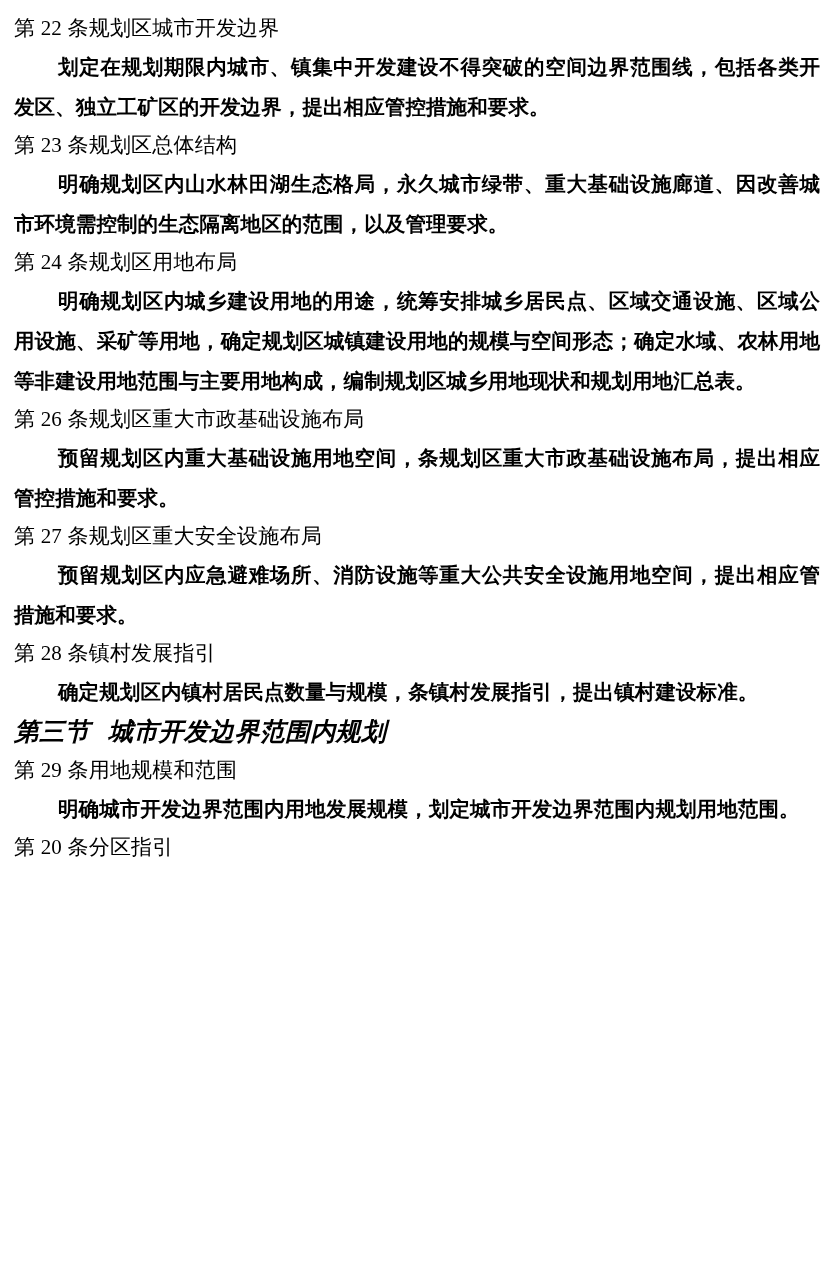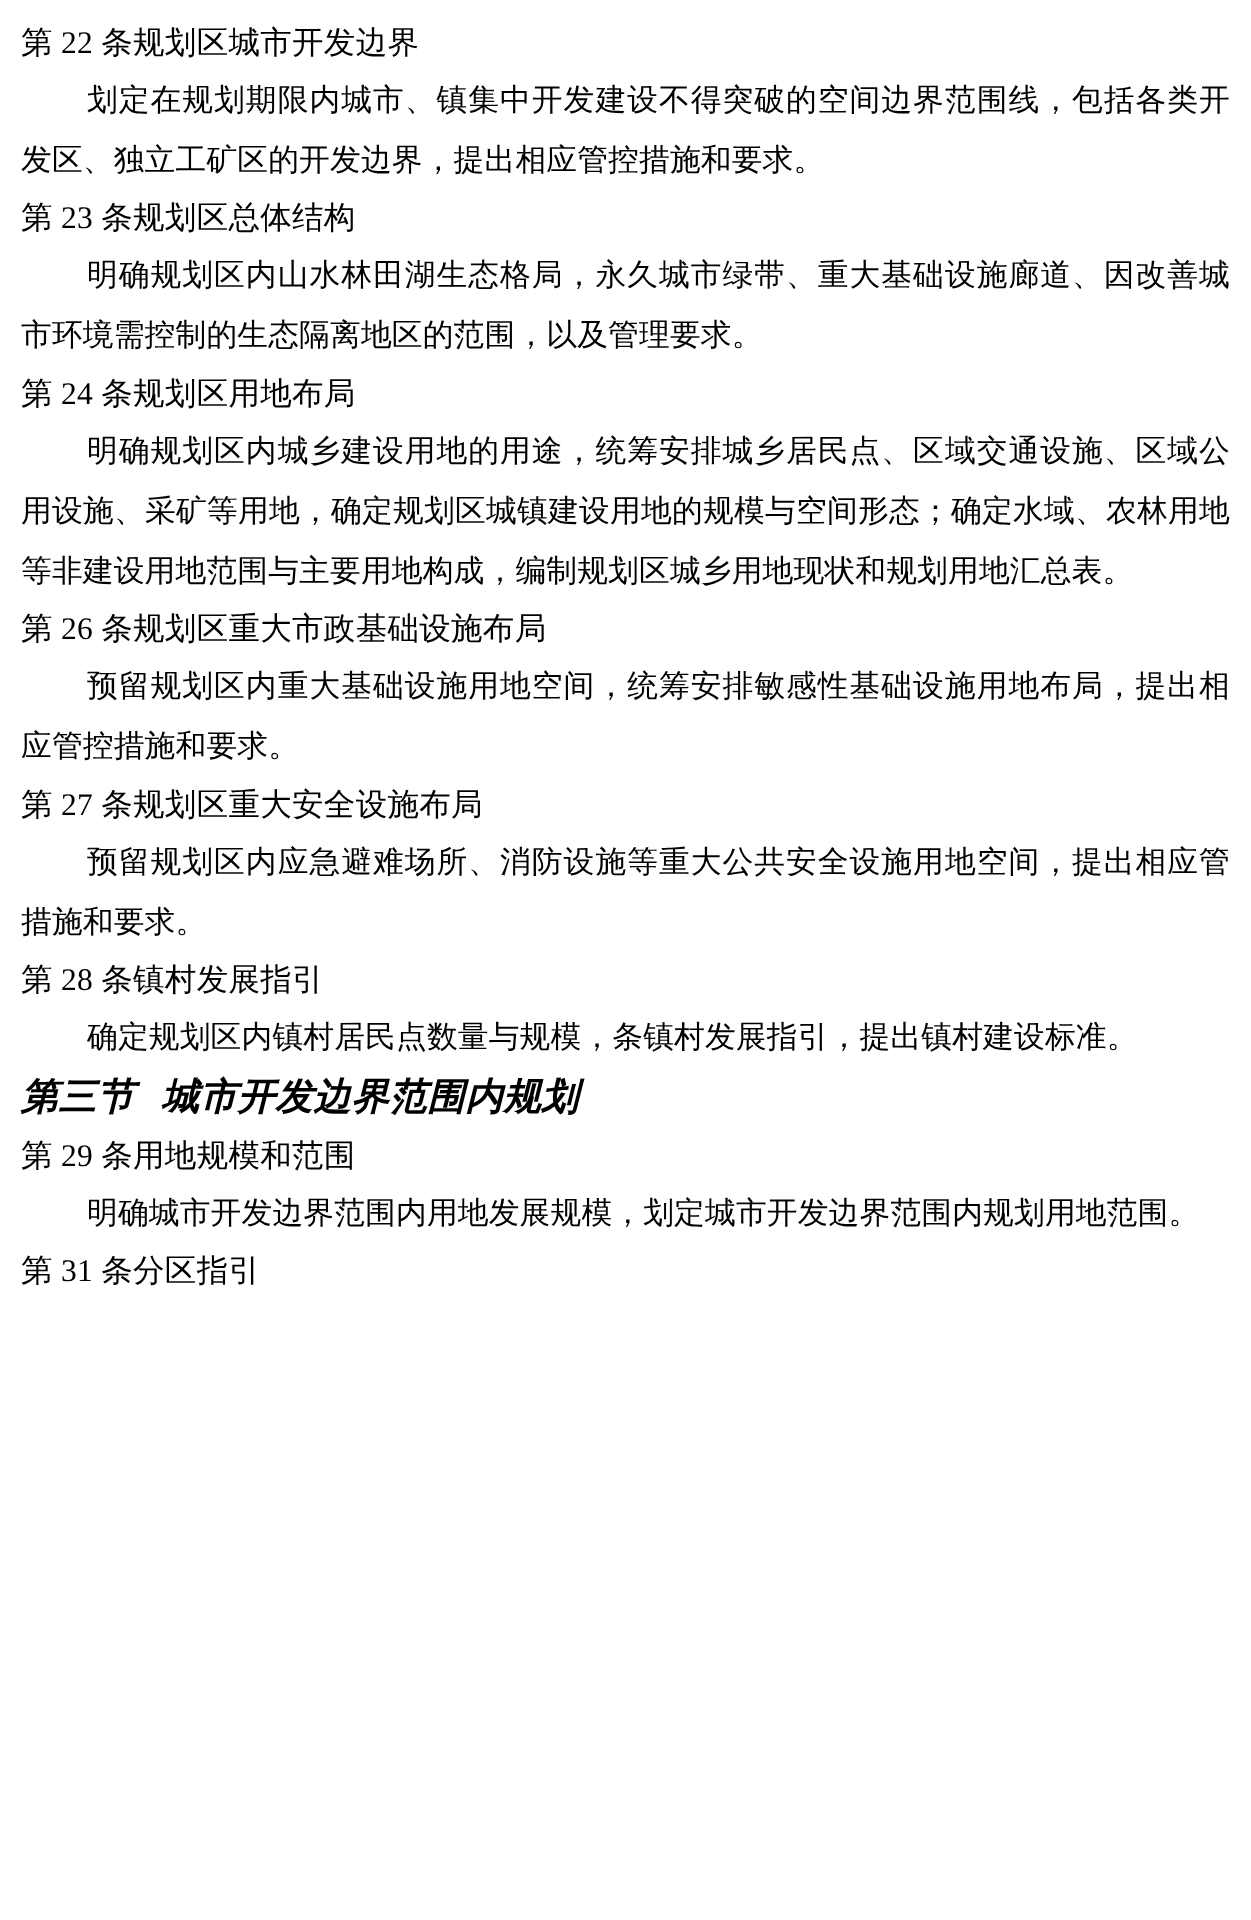--- a/index.html
+++ b/index.html
@@ -43,20 +43,21 @@
     margin-left: 18px;
   }
   .para {
     font-size: 20.5px;
     line-height: 40px;
     text-align: justify;
     text-justify: inter-ideograph;
     text-indent: 44px;
     margin: 0;
     letter-spacing: 0.1px;
+    font-weight: bold;
   }
   .block {
     margin-bottom: 0;
   }
 </style>
 </head>
 <body>
 
 <div class="page">
   <div class="doc-body" id="doc-body">
@@ -67,34 +68,34 @@
       <div class="block">
         <div class="article-heading">第 23 条规划区总体结构</div>
         <div class="para">明确规划区内山水林田湖生态格局，永久城市绿带、重大基础设施廊道、因改善城市环境需控制的生态隔离地区的范围，以及管理要求。</div>
       </div>
       <div class="block">
         <div class="article-heading">第 24 条规划区用地布局</div>
         <div class="para">明确规划区内城乡建设用地的用途，统筹安排城乡居民点、区域交通设施、区域公用设施、采矿等用地，确定规划区城镇建设用地的规模与空间形态；确定水域、农林用地等非建设用地范围与主要用地构成，编制规划区城乡用地现状和规划用地汇总表。</div>
       </div>
       <div class="block">
         <div class="article-heading">第 26 条规划区重大市政基础设施布局</div>
-        <div class="para">预留规划区内重大基础设施用地空间，统筹安排敏感性基础设施用地布局，提出相应管控措施和要求。</div>
+        <div class="para">预留规划区内重大基础设施用地空间，条规划区重大市政基础设施布局，提出相应管控措施和要求。</div>
       </div>
       <div class="block">
         <div class="article-heading">第 27 条规划区重大安全设施布局</div>
         <div class="para">预留规划区内应急避难场所、消防设施等重大公共安全设施用地空间，提出相应管措施和要求。</div>
       </div>
       <div class="block">
         <div class="article-heading">第 28 条镇村发展指引</div>
         <div class="para">确定规划区内镇村居民点数量与规模，条镇村发展指引，提出镇村建设标准。</div>
       </div>
       <div class="block">
         <div class="section-heading"><span class="sec-label">第三节</span><span class="sec-title">城市开发边界范围内规划</span></div>
       </div>
       <div class="block">
         <div class="article-heading">第 29 条用地规模和范围</div>
         <div class="para">明确城市开发边界范围内用地发展规模，划定城市开发边界范围内规划用地范围。</div>
       </div>
       <div class="block">
-        <div class="article-heading">第 31 条分区指引</div>
+        <div class="article-heading">第 20 条分区指引</div>
       </div>
     </div>
 </div>
 
 </body></html>

